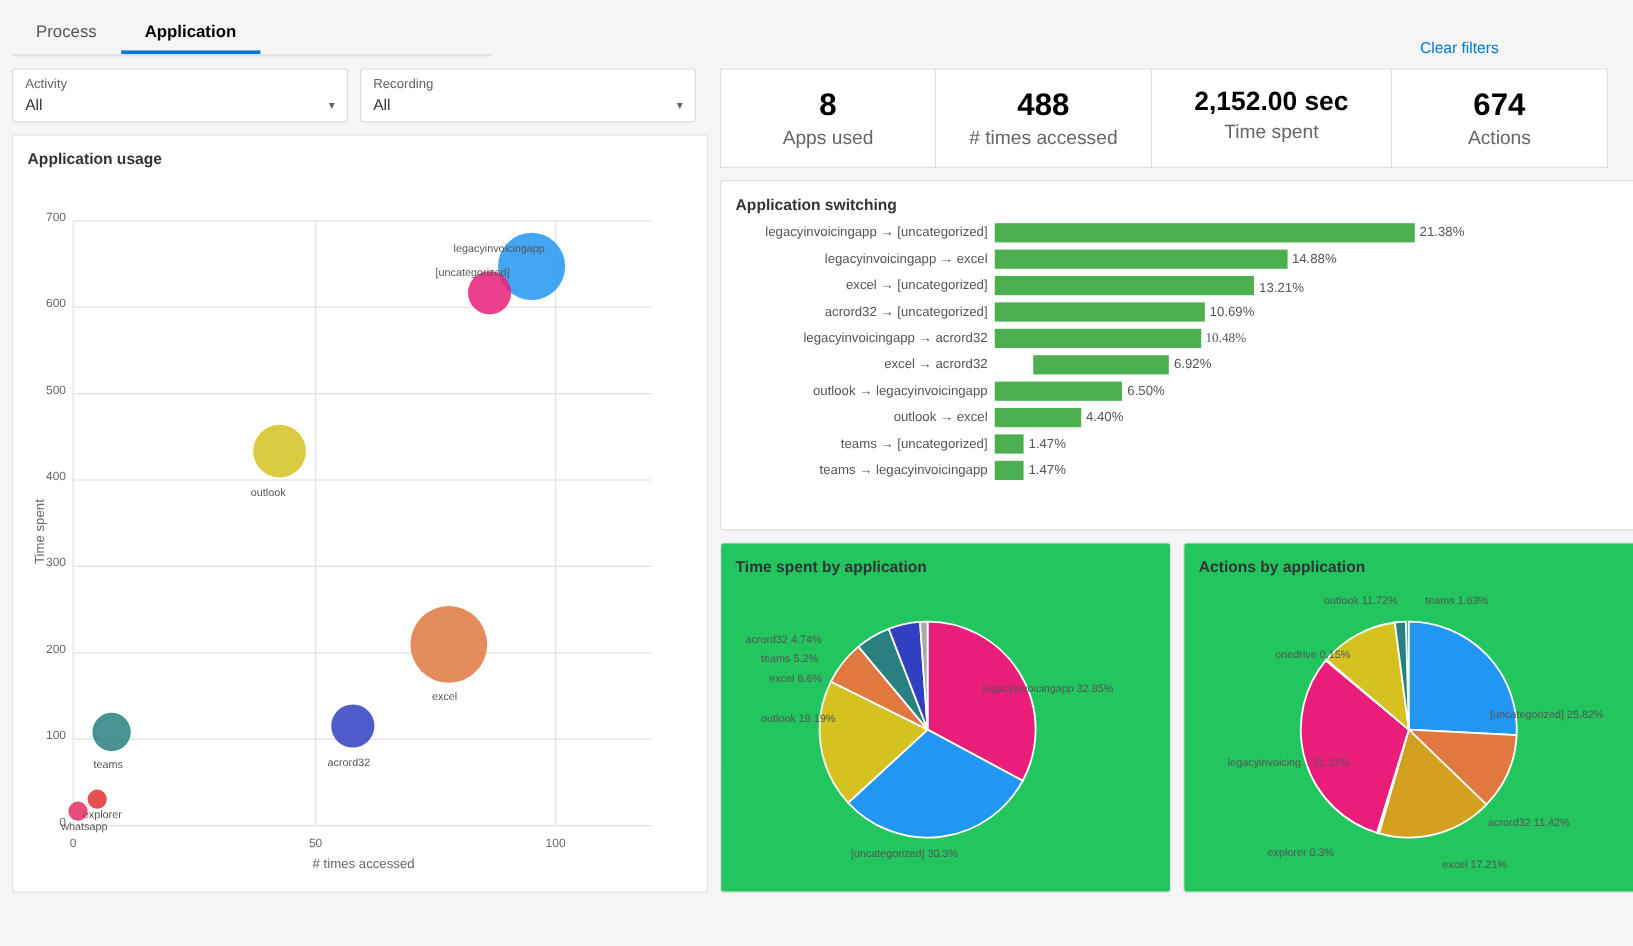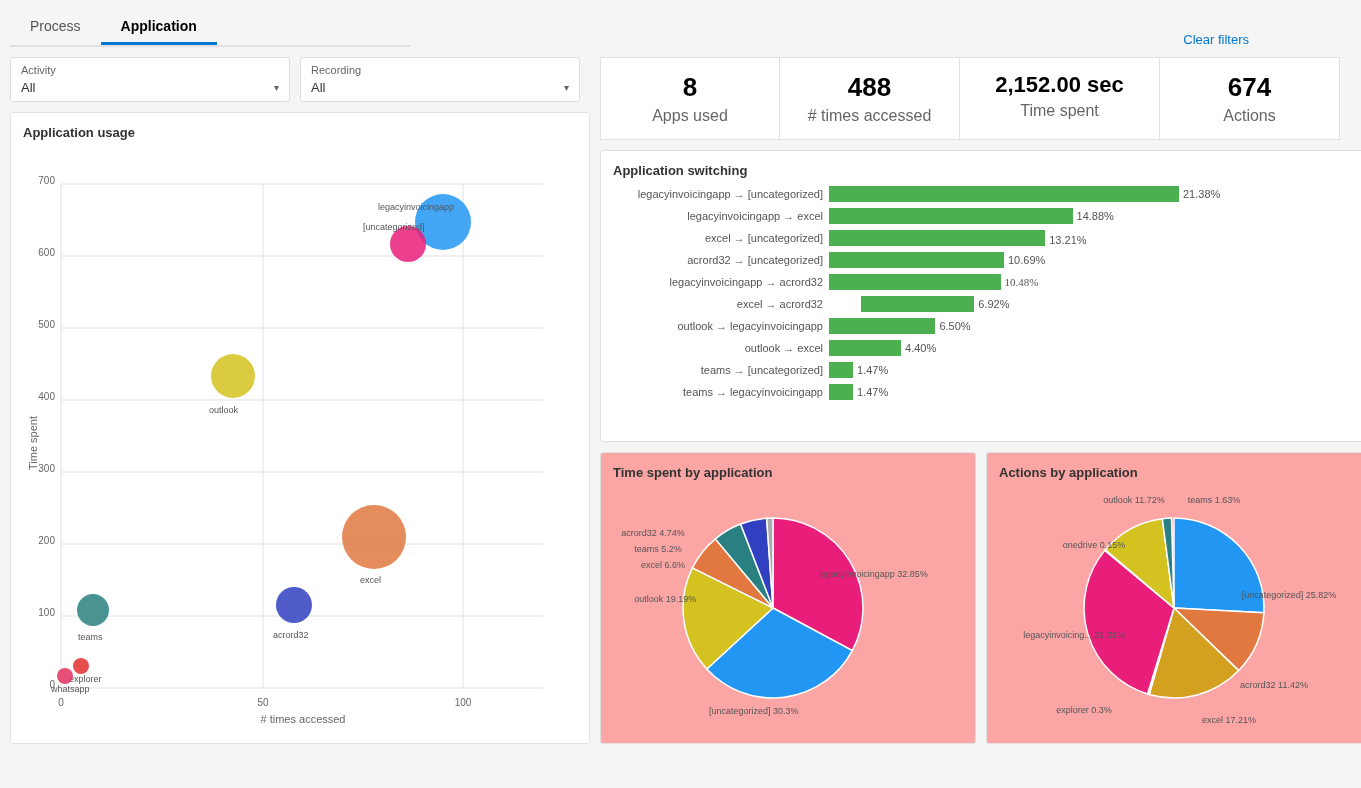--- a/index.html
+++ b/index.html
@@ -19,21 +19,21 @@
     
     .chart-card { background: #fff; border: 1px solid #e0e0e0; border-radius: 3px; padding: 12px; }
     .chart-title { font-size: 13px; font-weight: 600; margin-bottom: 8px; color: #333; }
     
     .usage-chart { width: 580px; }
     
     
     .switching-chart { flex: 1; }
     .bar-row { display: flex; align-items: center; margin-bottom: 6px; }
     .bar-label { font-size: 11px; color: #555; text-align: right; width: 210px; flex-shrink: 0; margin-right: 6px; white-space: nowrap; }
-    .pie-card { background: #fca5a5; border: 1px solid #e0e0e0; border-radius: 3px; padding: 12px; flex: 1; }
+    .pie-card { background: #22c55e; border: 1px solid #e0e0e0; border-radius: 3px; padding: 12px; flex: 1; }
     
     
     .row1 { display: flex; justify-content: space-between; align-items: flex-end; margin-bottom: 10px; }
     
     .content-area { display: flex; gap: 10px; }
     
     .left-panel { width: 580px; flex-shrink: 0; display: flex; flex-direction: column; gap: 10px; }
     .right-panel { flex: 1; display: flex; flex-direction: column; gap: 10px; }
     
     .stats-strip { display: flex; gap: 0; }

